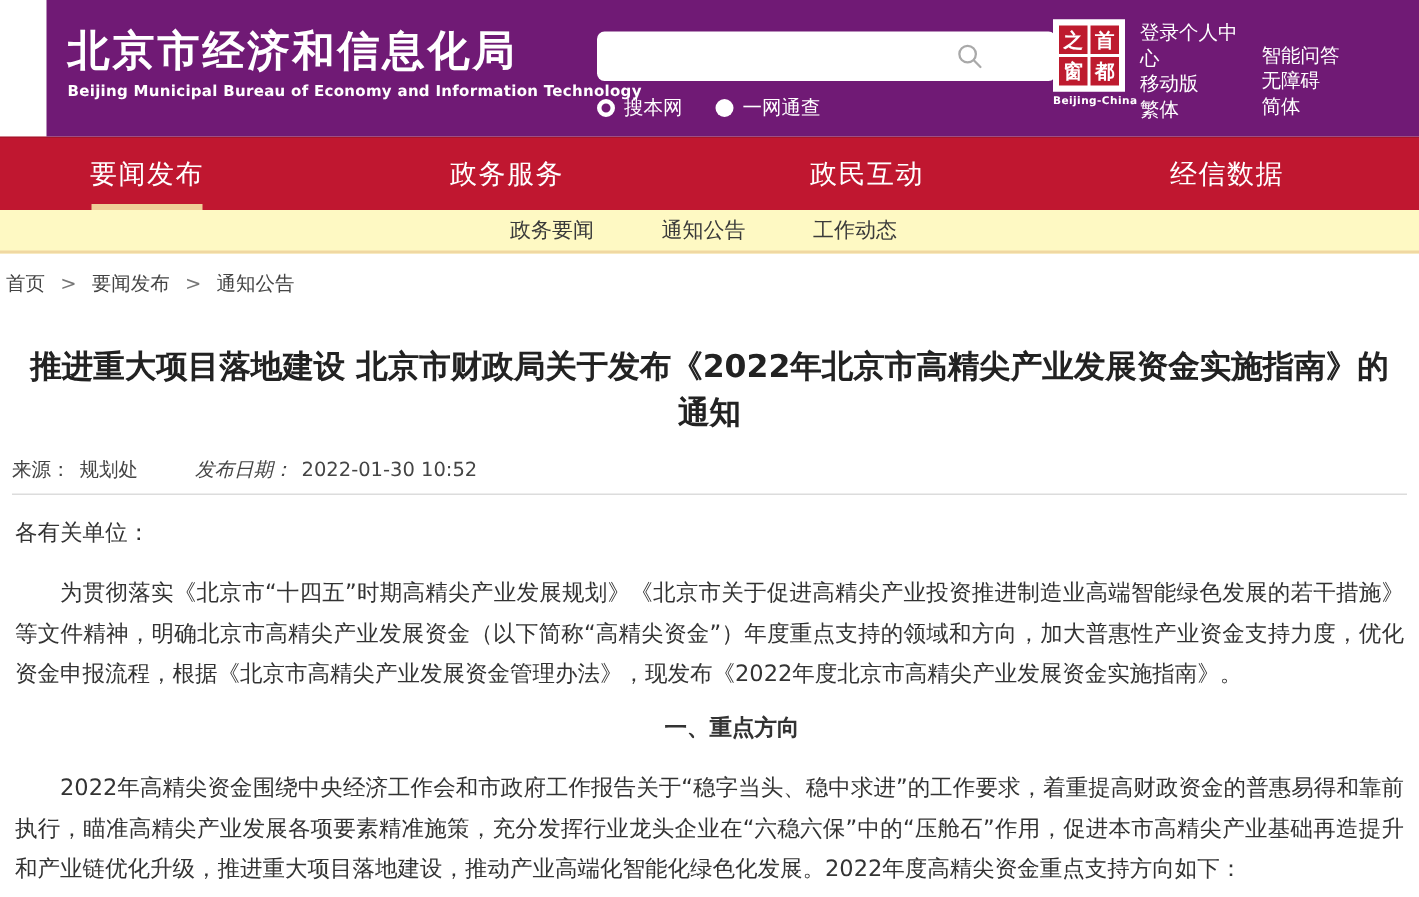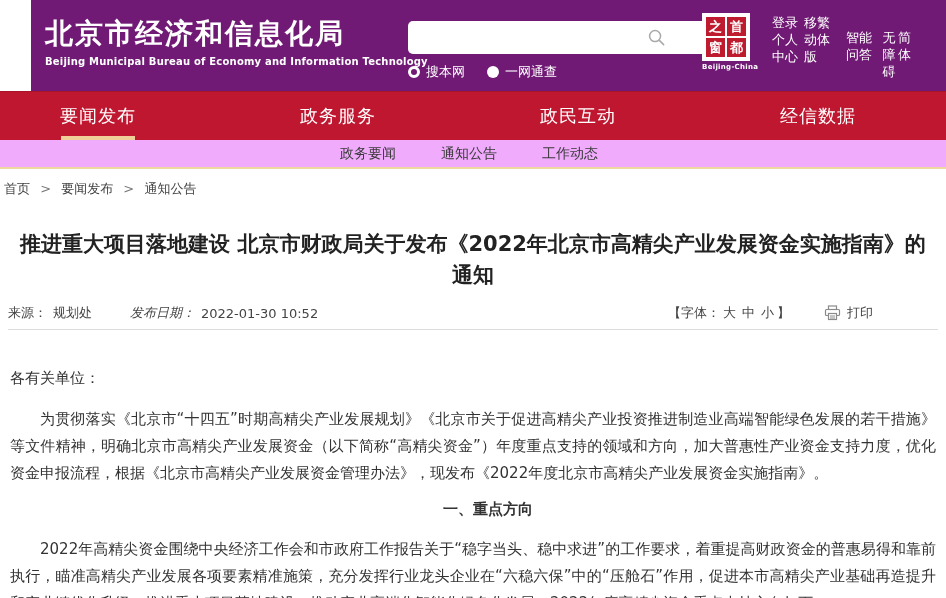--- a/index.html
+++ b/index.html
@@ -11,21 +11,21 @@
     position: relative;
     width: 946px; height: 91px;
     background: #701a75;
     color: #fff;
     margin-left: 31px;
   }
   .site-ident { position: absolute; left: 14px; top: 17px; }
   .site-title { font-size: 28px; font-weight: 700; letter-spacing: 2px; line-height: 34px; }
   .site-subtitle { font-size: 10px; font-weight: 700; letter-spacing: 0.2px; margin-top: 5px; }
 
-  .search-wrap { position: absolute; left: 338px; top: 21px; width: 306px; padding-left: 39px; }
+  .search-wrap { position: absolute; left: 328px; top: 21px; width: 306px; padding-left: 39px; }
   .search-input {
     width: 306px; height: 33px;
     border: none; border-radius: 5px;
     background: #fff; outline: none;
     padding: 0 34px 0 12px;
     font-size: 14px; color: #333;
   }
   .search-icon { position: absolute; right: 9px; top: 7px; width: 19px; height: 19px; cursor: pointer; }
   .search-options { display: flex; align-items: center; gap: 22px; margin-top: 9px; font-size: 13px; color: #fff; }
   .search-option { display: flex; align-items: center; gap: 6px; cursor: pointer; }
@@ -40,21 +40,21 @@
 
   .capital-logo { position: absolute; left: 671px; top: 13px; width: 48px; text-align: center; cursor: pointer; }
   .logo-grid {
     width: 48px; height: 48px;
     border: 2px solid #fff; background: #fff;
     display: grid; grid-template-columns: 1fr 1fr; grid-template-rows: 1fr 1fr; gap: 2px;
     padding: 2px;
   }
   .logo-cell { background: #be1b2e; color: #fff; font-size: 13px; font-weight: 700; display: flex; align-items: center; justify-content: center; }
   .logo-caption { font-size: 7px; font-weight: 700; color: #fff; margin-top: 2px; letter-spacing: 0.3px; white-space: nowrap; }
-  .links-col { display: flex; flex-direction: row; font-size: 13px; line-height: 17px; text-align: right; }
+  .links-col { display: flex; flex-direction: column; font-size: 13px; line-height: 17px; }
   .links-col-1 { position: absolute; left: 729px; top: 14px; width: 70px; }
   .links-col-2 { position: absolute; left: 810px; top: 29px; width: 70px; }
   .header-link { color: #fff; cursor: pointer; }
 
   
   .nav {
     width: 946px; height: 49px;
     background: #c01730;
     border-top: 1px solid rgba(0,0,0,0.12);
     display: flex; justify-content: space-between;
@@ -68,21 +68,21 @@
   }
   .nav-item.active::after {
     content: ""; position: absolute; left: 50%; bottom: 0;
     transform: translateX(-50%);
     width: 74px; height: 4px; background: #efce98;
   }
 
   
   .subnav {
     width: 946px; height: 29px;
-    background: #f0abfc;
+    background: #fef9c3;
     border-bottom: 2px solid #f0d8a2;
     display: flex; align-items: center;
     padding-left: 340px; gap: 45px;
   }
   .subnav-item { font-size: 14px; color: #3a3a3a; cursor: pointer; }
 
   
   .breadcrumb { padding: 11px 4px 8px; font-size: 13px; color: #444; }
   .crumb { cursor: pointer; }
   .crumb-sep { color: #777; margin: 0 6px; }
@@ -104,21 +104,21 @@
   .meta-source-label { margin-right: 6px; }
   .meta-source { margin-right: 38px; }
   .meta-date-label { margin-right: 6px; font-style: italic; }
   .meta-right { display: flex; align-items: center; }
   .font-size-ctl { display: flex; align-items: center; gap: 0; }
   .font-opt { cursor: pointer; margin: 0 3px; }
   .print-btn { display: flex; align-items: center; gap: 6px; margin-left: 34px; cursor: pointer; color: #444; }
   .divider { margin: 7px 8px 0; border-bottom: 1px solid #dcdcdc; }
 
   .article-body { padding: 0 10px; font-size: 15px; color: #333; line-height: 27px; }
-  .salutation { margin-top: 36px; font-family: Liberation Mono, monospace; }
+  .salutation { margin-top: 12px; }
   .para { margin-top: 13px; text-indent: 2em; text-align: justify; }
   .body-heading { margin-top: 9px; text-indent: 2em; font-size: 15px; font-weight: 700; color: #333; line-height: 27px; text-align: center; }
 </style>
 </head>
 <body>
 
 <div class="header">
   <div class="site-ident">
     <div class="site-title">北京市经济和信息化局</div>
     <div class="site-subtitle">Beijing Municipal Bureau of Economy and Information Technology</div>
@@ -187,39 +187,20 @@
 
 <h1 class="article-title">推进重大项目落地建设 北京市财政局关于发布《2022年北京市高精尖产业发展资金实施指南》的通知</h1>
 
 <div class="meta-row">
   <div class="meta-left">
     <span class="meta-source-label">来源：</span>
     <span class="meta-source">规划处</span>
     <span class="meta-date-label">发布日期：</span>
     <span class="meta-date">2022-01-30 10:52</span>
   </div>
-  <div class="meta-right">
-    <div class="font-size-ctl">
-      <span>【字体：</span>
-      <span class="font-opt">大</span>
-      <span class="font-opt">中</span>
-      <span class="font-opt">小</span>
-      <span>】</span>
-    </div>
-    <div class="print-btn">
-      <svg width="17" height="16" viewBox="0 0 17 16">
-        <rect x="4.5" y="1" width="8" height="3.5" fill="none" stroke="#8a8a8a" stroke-width="1.2"></rect>
-        <rect x="1.5" y="4.5" width="14" height="6" rx="1" fill="none" stroke="#8a8a8a" stroke-width="1.2"></rect>
-        <rect x="4.5" y="8.5" width="8" height="6" fill="#fff" stroke="#8a8a8a" stroke-width="1.2"></rect>
-        <line x1="6" y1="11" x2="11" y2="11" stroke="#8a8a8a" stroke-width="1"></line>
-        <line x1="6" y1="13" x2="11" y2="13" stroke="#8a8a8a" stroke-width="1"></line>
-      </svg>
-      <span>打印</span>
-    </div>
-  </div>
 </div>
 
 <div class="divider"></div>
 
 <div class="article-body">
   <p class="salutation">各有关单位：</p>
   <p class="para">为贯彻落实《北京市“十四五”时期高精尖产业发展规划》《北京市关于促进高精尖产业投资推进制造业高端智能绿色发展的若干措施》等文件精神，明确北京市高精尖产业发展资金（以下简称“高精尖资金”）年度重点支持的领域和方向，加大普惠性产业资金支持力度，优化资金申报流程，根据《北京市高精尖产业发展资金管理办法》，现发布《2022年度北京市高精尖产业发展资金实施指南》。</p>
   <h3 class="body-heading">一、重点方向</h3>
   <p class="para">2022年高精尖资金围绕中央经济工作会和市政府工作报告关于“稳字当头、稳中求进”的工作要求，着重提高财政资金的普惠易得和靠前执行，瞄准高精尖产业发展各项要素精准施策，充分发挥行业龙头企业在“六稳六保”中的“压舱石”作用，促进本市高精尖产业基础再造提升和产业链优化升级，推进重大项目落地建设，推动产业高端化智能化绿色化发展。2022年度高精尖资金重点支持方向如下：</p>
 

